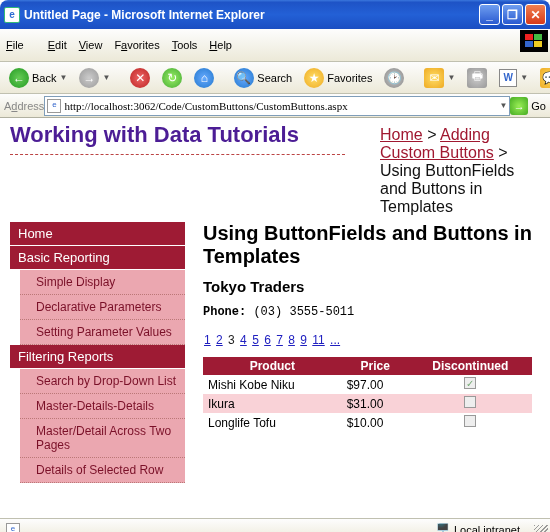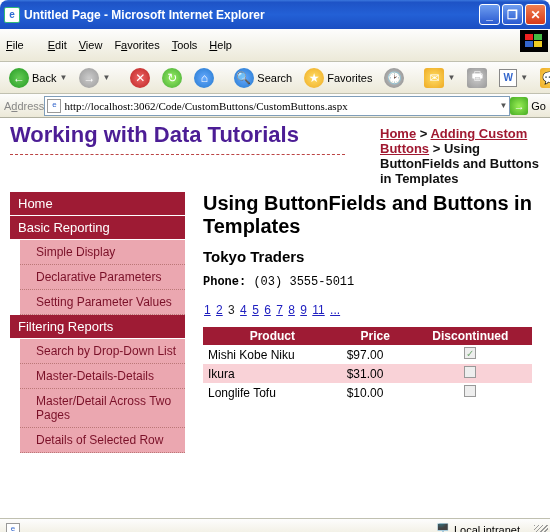--- a/index.html
+++ b/index.html
@@ -32,21 +32,21 @@
 .addrbar{height:24px;background:linear-gradient(#fdfdfd,#ece9d8);display:flex;align-items:center;padding:0 4px;border-bottom:1px solid #b0b0a0;}
 .addrbar .lbl{color:#888}
 .addr-input{flex:1;height:20px;border:1px solid #7f9db9;background:#fff;display:flex;align-items:center;padding:0 2px;gap:3px}
 .addr-input input{flex:1;border:0;font-size:11px;font-family:Tahoma;outline:0}
 .gobtn{display:flex;align-items:center;gap:3px}
 .gobtn .g{width:18px;height:18px;background:radial-gradient(#9e5,#4a2);border-radius:3px;color:#fff;display:flex;align-items:center;justify-content:center;font-weight:bold}
 
 .page{height:400px;overflow:hidden;padding:4px 10px;position:relative}
 .pagehead{display:flex;justify-content:space-between;align-items:flex-start}
 .pagehead h1{font-family:"Trebuchet MS",sans-serif;font-size:22px;font-weight:bold;color:#4c1d95;border-bottom:1px dashed #b44;padding-bottom:6px;flex:0 0 335px}
-.crumbs{width:160px;font-size:13px;color:#111;font-weight:bold;padding-top:4px}
+.crumbs{width:160px;font-size:16px;color:#111;font-weight:normal;padding-top:4px}
 .crumbs a{color:#a01830;text-decoration:underline}
 .bodywrap{display:flex;margin-top:6px}
 .sidebar{width:175px;flex:0 0 175px}
 .navhdr{background:#9e1b34;color:#fff;padding:4px 8px;font-size:13px;margin-bottom:1px}
 .navitm{background:#eba7b0;color:#7a1028;padding:5px 8px 5px 16px;font-size:12px;border-bottom:1px dotted #b77;margin-left:10px}
 .main{flex:1;padding:0 8px 0 18px}
 .main h2{font-family:"Trebuchet MS",sans-serif;font-size:20px;font-weight:bold;margin-bottom:10px}
 .main h3{font-family:"Trebuchet MS",sans-serif;font-size:15px;font-weight:bold;margin-bottom:10px}
 .phone{font-family:"Courier New",monospace;font-size:12px;margin-bottom:14px}
 .pager{font-size:12px;margin-bottom:10px}

